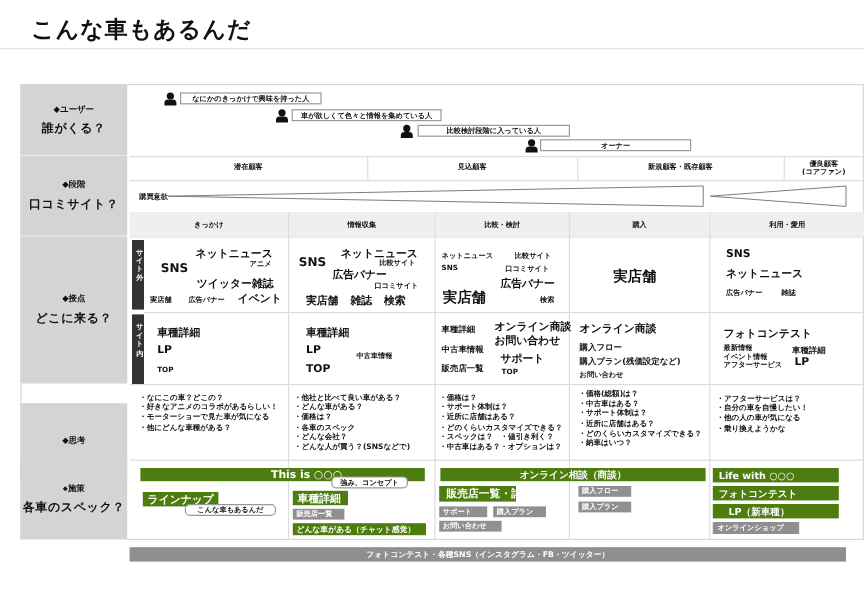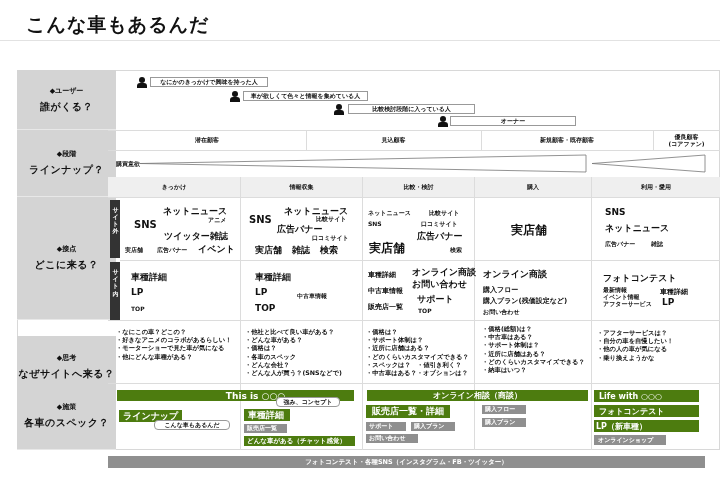--- a/index.html
+++ b/index.html
@@ -3,21 +3,21 @@
 <meta charset="utf-8">
 <style>
   * { box-sizing: border-box; margin: 0; padding: 0; }
   html, body { width: 720px; height: 500px; background: #fff; overflow: hidden; }
   body { font-family: "DejaVu Sans", sans-serif; color: #111; position: relative; }
   .abs { position: absolute; }
   .title { left: 26px; top: 12px; font-size: 19px; font-weight: bold; letter-spacing: 1px; }
   .title-rule { left: 0; top: 40px; width: 720px; height: 1px; background: #e2e2e2; }
 
   .frame { left: 17px; top: 70px; width: 703px; height: 380px; border: 1px solid #d8d8d8; }
-  .rowhead { left: 17px; width: 99px; background: #d4d4d4; border-bottom: 1px solid #e8e8e8;
+  .rowhead { left: 17px; width: 89px; background: #d4d4d4; border-bottom: 1px solid #e8e8e8;
              display: flex; flex-direction: column; align-items: center; justify-content: center; text-align: center; }
   .rowhead .k { font-size: 7px; font-weight: bold; }
   .rowhead .q { font-size: 10px; font-weight: bold; margin-top: 4px; letter-spacing: 0.5px; }
   .hline { height: 1px; background: #dcdcdc; }
   .vline { width: 1px; background: #dcdcdc; }
 
   .person { width: 10px; height: 11px; }
   .person .hd { position: absolute; left: 2px; top: 0; width: 6px; height: 6px; border-radius: 50%; background: #111; }
   .person .bd { position: absolute; left: 0; top: 6px; width: 10px; height: 5px; background: #111; border-radius: 3px 3px 0 0; }
   .ubox { height: 10px; border: 1px solid #999; background: #fff; font-size: 6px; font-weight: bold;
@@ -45,31 +45,30 @@
 <div class="abs title-rule"></div>
 
 <div class="abs frame"></div>
 
 <div class="abs rowhead" style="top:70px;height:60px;">
   <div class="k">◆ユーザー</div>
   <div class="q">誰がくる？</div>
 </div>
 <div class="abs rowhead" style="top:130px;height:67px;">
   <div class="k">◆段階</div>
-  <div class="q">ラインナップ？</div>
+  <div class="q">口コミサイト？</div>
 </div>
 <div class="abs rowhead" style="top:197px;height:123px;">
   <div class="k">◆接点</div>
   <div class="q">どこに来る？</div>
 </div>
 <div class="abs rowhead" style="top:336px;height:63px;">
   <div class="k">◆思考</div>
-  <div class="q">なぜサイトへ来る？</div>
-</div>
-<div class="abs rowhead" style="top:383px;height:67px;">
+</div>
+<div class="abs rowhead" style="top:383px;height:67px;font-family:Liberation Mono, monospace;">
   <div class="k">◆施策</div>
   <div class="q">各車のスペック？</div>
 </div>
 
 <div class="abs hline" style="left:108px;top:130px;width:612px;"></div>
 <div class="abs hline" style="left:108px;top:150px;width:612px;"></div>
 <div class="abs hline" style="left:108px;top:177px;width:612px;"></div>
 <div class="abs hline" style="left:108px;top:197px;width:612px;"></div>
 <div class="abs hline" style="left:120px;top:260px;width:600px;"></div>
 <div class="abs hline" style="left:108px;top:320px;width:612px;"></div>
@@ -228,25 +227,25 @@
 
 <div class="abs bar" style="left:117px;top:390px;width:237px;height:11px;font-size:9px;justify-content:center;padding-left:40px;">This is ○○○</div>
 <div class="abs bubble" style="left:276px;top:397px;width:64px;height:10px;">強み、コンセプト</div>
 <div class="abs bar" style="left:119px;top:410px;width:63px;height:12px;font-size:9px;padding-left:4px;">ラインナップ</div>
 <div class="abs bubble" style="left:154px;top:420px;width:76px;height:10px;">こんな車もあるんだ</div>
 <div class="abs bar" style="left:244px;top:409px;width:46px;height:12px;font-size:9px;padding-left:4px;">車種詳細</div>
 <div class="abs bar light" style="left:244px;top:424px;width:43px;height:9px;font-size:6px;padding-left:3px;">販売店一覧</div>
 <div class="abs bar" style="left:244px;top:436px;width:111px;height:10px;font-size:6.5px;padding-left:3px;">どんな車がある（チャット感覚）</div>
 
 <div class="abs bar" style="left:367px;top:390px;width:221px;height:11px;font-size:8px;justify-content:center;">オンライン相談（商談）</div>
-<div class="abs bar" style="left:366px;top:405px;width:84px;height:13px;font-size:9px;padding-left:6px;">販売店一覧・詳細</div>
+<div class="abs bar" style="left:366px;top:405px;width:64px;height:13px;font-size:9px;padding-left:6px;">販売店一覧・詳細</div>
 <div class="abs bar light" style="left:366px;top:422px;width:40px;height:9px;font-size:6px;padding-left:3px;">サポート</div>
 <div class="abs bar light" style="left:411px;top:422px;width:44px;height:9px;font-size:6px;padding-left:3px;">購入プラン</div>
 <div class="abs bar light" style="left:366px;top:434px;width:52px;height:9px;font-size:6px;padding-left:3px;">お問い合わせ</div>
 <div class="abs bar light" style="left:482px;top:405px;width:44px;height:9px;font-size:6px;padding-left:3px;">購入フロー</div>
 <div class="abs bar light" style="left:482px;top:418px;width:44px;height:9px;font-size:6px;padding-left:3px;">購入プラン</div>
 
 <div class="abs bar" style="left:594px;top:390px;width:105px;height:12px;font-size:8px;padding-left:5px;">Life with ○○○</div>
 <div class="abs bar" style="left:594px;top:405px;width:105px;height:12px;font-size:8px;padding-left:5px;">フォトコンテスト</div>
-<div class="abs bar" style="left:594px;top:420px;width:105px;height:12px;font-size:8px;padding-left:2px;">LP（新車種）</div>
+<div class="abs bar" style="left:594px;top:420px;width:105px;height:12px;font-size:8px;padding-left:13px;">LP（新車種）</div>
 <div class="abs bar light" style="left:594px;top:435px;width:72px;height:10px;font-size:6px;padding-left:4px;">オンラインショップ</div>
 
 <div class="abs bar light" style="left:108px;top:456px;width:597px;height:12px;font-size:6.5px;justify-content:center;">フォトコンテスト・各種SNS（インスタグラム・FB・ツイッター）</div>
 
 </body></html>

